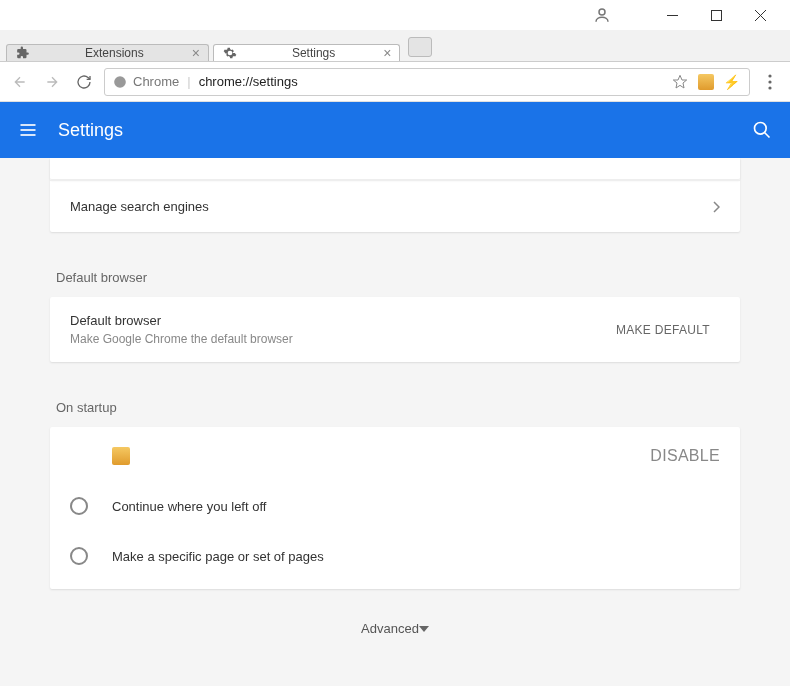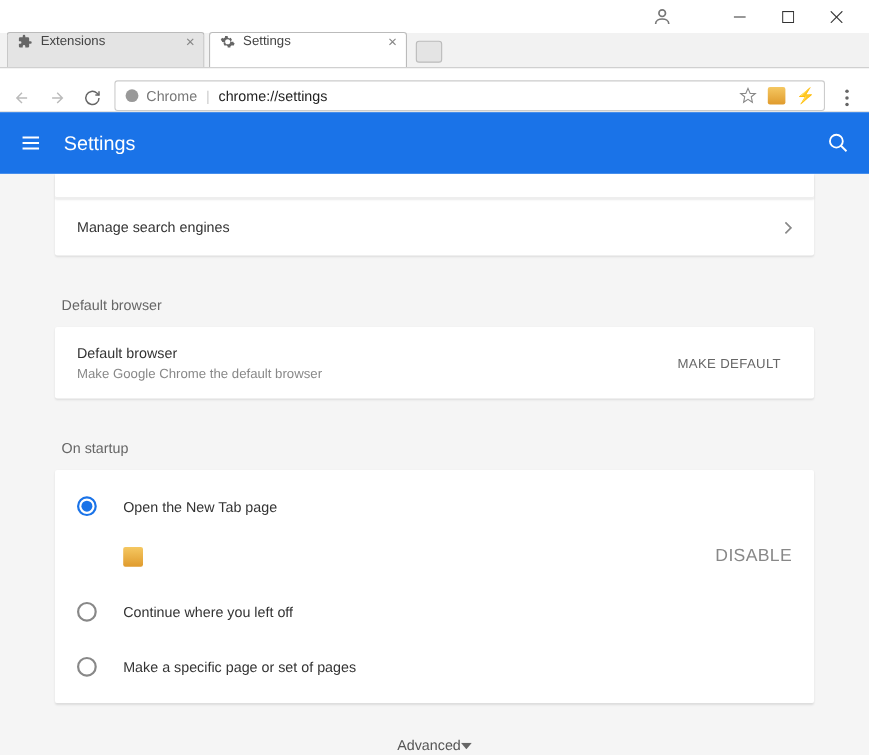--- a/index.html
+++ b/index.html
@@ -5,28 +5,28 @@
 * { margin: 0; padding: 0; box-sizing: border-box; font-family: 'Segoe UI', Arial, sans-serif; }
 body { width: 790px; height: 686px; background: #fff; overflow: hidden; position: relative; }
 
 
 .titlebar { height: 30px; background: #fff; display: flex; align-items: center; justify-content: flex-end; padding-right: 8px; }
 .titlebar .win-btn { width: 44px; height: 28px; display: flex; align-items: center; justify-content: center; color: #333; }
 .titlebar .user-icon { margin-right: auto; margin-left: 590px; width: 24px; height: 24px; display: flex; align-items: center; justify-content: center; color: #666; }
 
 
 .tabstrip { height: 32px; background: #f2f2f2; display: flex; align-items: flex-end; padding-left: 6px; border-bottom: 1px solid #ccc; position: relative; }
-.tab { height: 32px; min-width: 180px; background: #e4e4e4; border: 1px solid #bbb; border-bottom: none; border-radius: 3px 3px 0 0; display: flex; padding: 0 8px; margin-right: 4px; font-size: 12px; color: #444; position: relative; }
+.tab { height: 17px; min-width: 180px; background: #e4e4e4; border: 1px solid #bbb; border-bottom: none; border-radius: 3px 3px 0 0; display: flex; align-items: center; padding: 0 8px; margin-right: 4px; font-size: 12px; color: #444; position: relative; gap: 48px; }
 .tab.active { background: #fff; z-index: 2; }
 .tab .tab-icon { width: 16px; height: 16px; margin-right: 6px; display: flex; align-items: center; justify-content: center; color: #666; }
 .tab .tab-close { margin-left: auto; color: #888; font-size: 14px; }
 .newtab { width: 24px; height: 20px; background: #e4e4e4; border: 1px solid #bbb; border-radius: 3px; margin-left: 4px; margin-bottom: 4px; }
 
 
-.navrow { height: 40px; background: #fff; border-bottom: 1px solid #e0e0e0; display: flex; align-items: flex-end; padding: 0 8px; gap: 8px; }
+.navrow { height: 40px; background: #fff; border-bottom: 1px solid #e0e0e0; display: flex; align-items: center; padding: 0 8px; gap: 8px; }
 .navbtn { width: 24px; height: 24px; display: flex; align-items: center; justify-content: center; color: #888; }
 .navbtn.disabled { color: #ccc; }
 .omnibox { flex: 1; height: 28px; border: 1px solid #ccc; border-radius: 3px; display: flex; align-items: center; padding: 0 8px; font-size: 13px; }
 .omnibox .chrome-icon { width: 14px; height: 14px; margin-right: 6px; color: #999; }
 .omnibox .host { color: #777; }
 .omnibox .path { color: #222; }
 .omnibox .sep { color: #ccc; margin: 0 8px; }
 .omni-right { margin-left: auto; display: flex; align-items: center; gap: 10px; color: #888; }
 .ext-icon { width: 16px; height: 16px; background: linear-gradient(to bottom, #f5c862, #e09b2d); border-radius: 2px; }
 
@@ -209,24 +209,20 @@
       <div class="db-left">
         <div class="db-title">Default browser</div>
         <div class="db-sub">Make Google Chrome the default browser</div>
       </div>
       <div class="db-btn">MAKE DEFAULT</div>
     </div>
 
     <div class="section-label">On startup</div>
     <div class="startup-card">
 
-      <div class="radio-row">
-        <span class="radio checked"></span>
-        <span>Open the New Tab page</span>
-      </div>
 
       <div class="controlling-row">
         <span class="ctrl-icon"></span>
         <span class="ctrl-disable">DISABLE</span>
       </div>
 
       <div class="radio-row">
         <span class="radio"></span>
         <span>Continue where you left off</span>
       </div>

